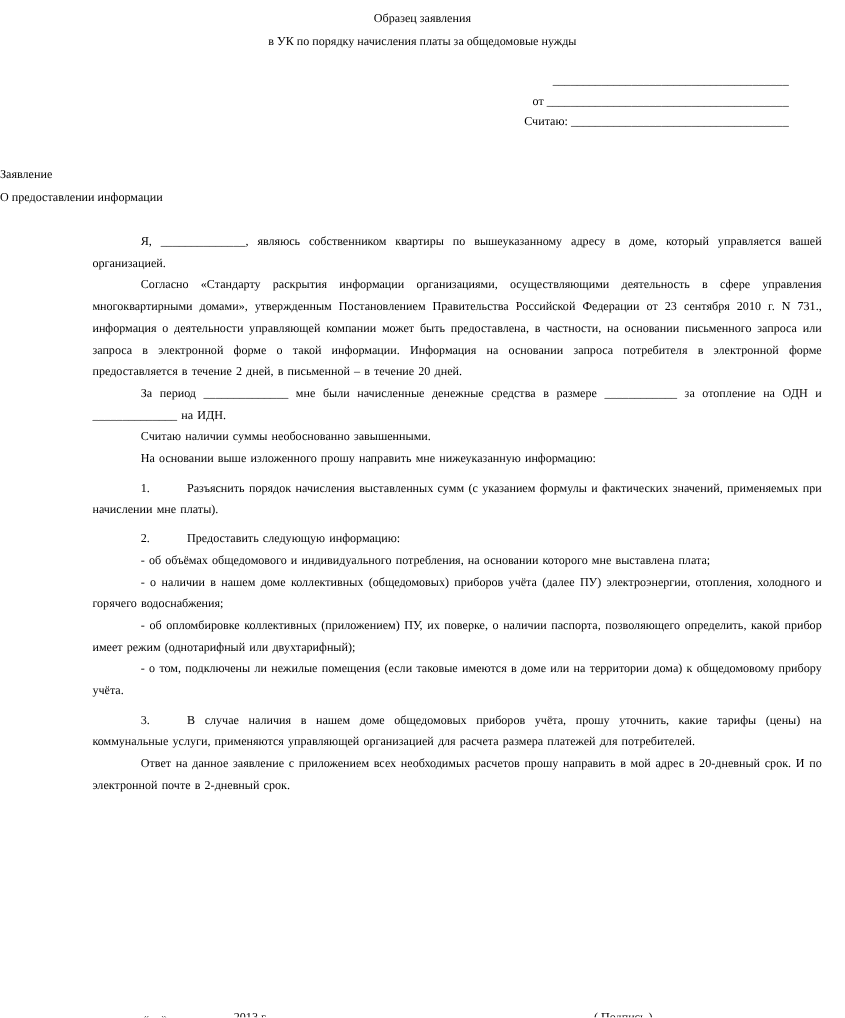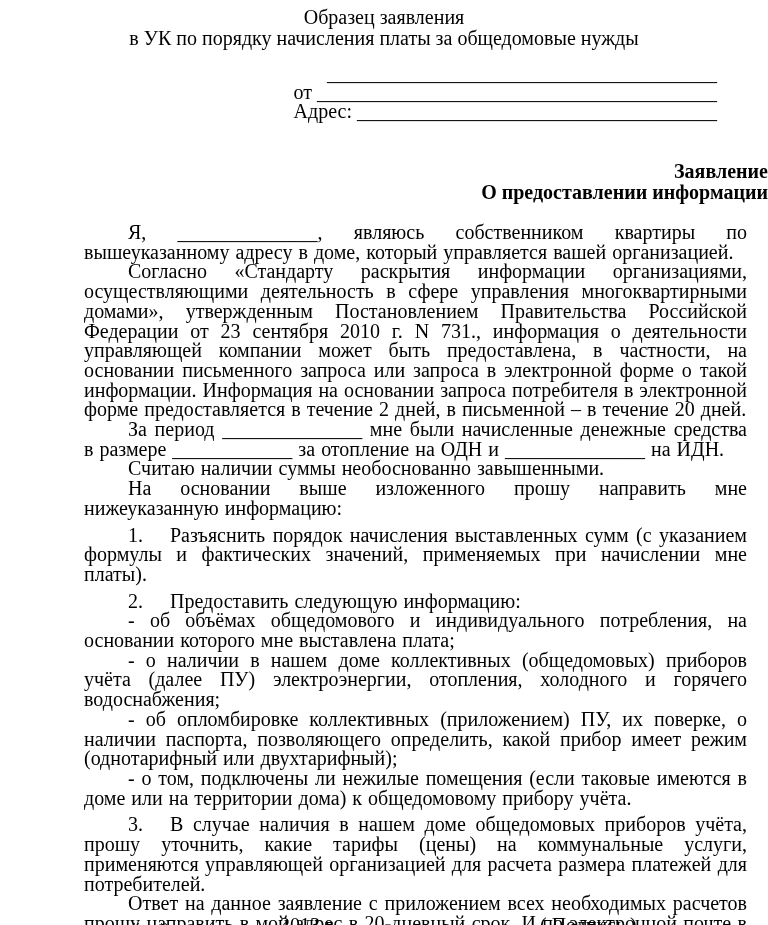--- a/index.html
+++ b/index.html
@@ -3,41 +3,40 @@
 <meta charset="utf-8">
 <style>
   html, body { margin: 0; padding: 0; background: #ffffff; }
   .page {
     position: relative;
     width: 768px;
     height: 925px;
     background: #ffffff;
     color: #000000;
     font-family: "Liberation Serif", "DejaVu Serif", serif;
-    font-size: 20px;
+    font-size: 11px;
     overflow: hidden;
     box-sizing: border-box;
   }
   .titles {
     padding-top: 7px;
     text-align: center;
     line-height: 20.5px;
   }
   .recipient {
     margin: 16px 51px 0 0;
     text-align: right;
     line-height: 19px;
     white-space: nowrap;
   }
   .recipient .gap-line { margin-top: 10px; }
   .heading {
-    margin-top: 40px;
-    text-align: right;
+    margin-top: 28px;
+    text-align: left;
     line-height: 20.5px;
-    font-weight: bold;
   }
   .body-col {
     margin: 21px 21px 0 84px;
   }
   .p {
     margin: 0;
     text-align: justify;
     text-indent: 44px;
     line-height: 19.7px;
     word-spacing: 1px;
@@ -65,21 +64,21 @@
 <div class="page">
 
   <div class="titles">
     <div>Образец заявления</div>
     <div>в УК по порядку начисления платы за общедомовые нужды</div>
   </div>
 
   <div class="recipient">
     <div class="gap-line">_______________________________________</div>
     <div>от ________________________________________</div>
-    <div>Адрес: ____________________________________</div>
+    <div>Считаю: ____________________________________</div>
   </div>
 
   <div class="heading">
     <div>Заявление</div>
     <div>О предоставлении информации</div>
   </div>
 
   <div class="body-col">
     <p class="p">Я, ______________, являюсь собственником квартиры по вышеуказанному адресу в доме, который управляется вашей организацией.</p>
     <p class="p">Согласно «Стандарту раскрытия информации организациями, осуществляющими деятельность в сфере управления многоквартирными домами», утвержденным Постановлением Правительства Российской Федерации от 23 сентября 2010 г. N 731., информация о деятельности управляющей компании может быть предоставлена, в частности, на основании письменного запроса или запроса в электронной форме о такой информации. Информация на основании запроса потребителя в электронной форме предоставляется в течение 2 дней, в письменной – в течение 20 дней.</p>

